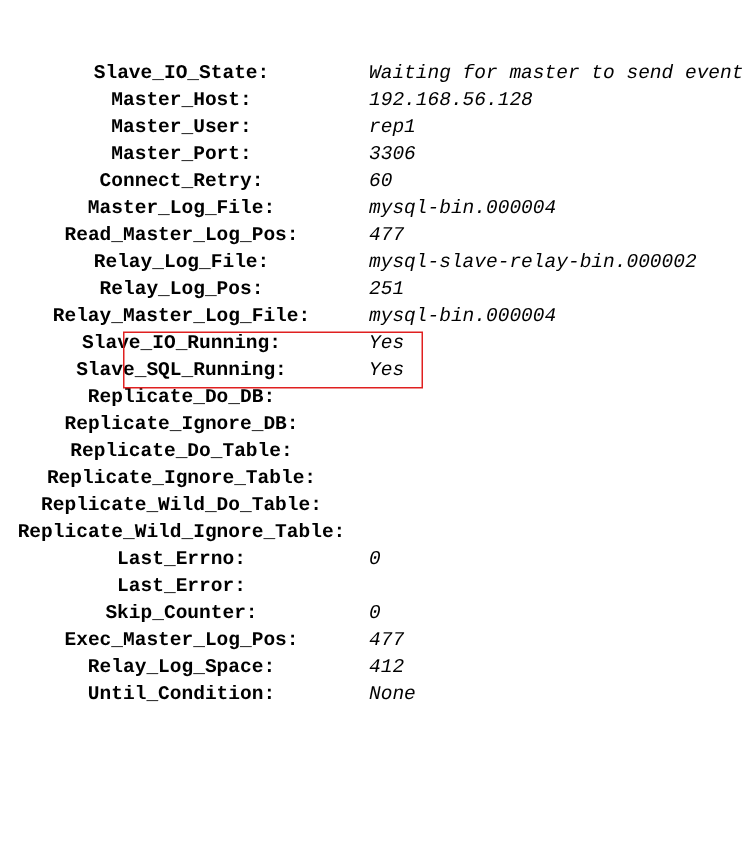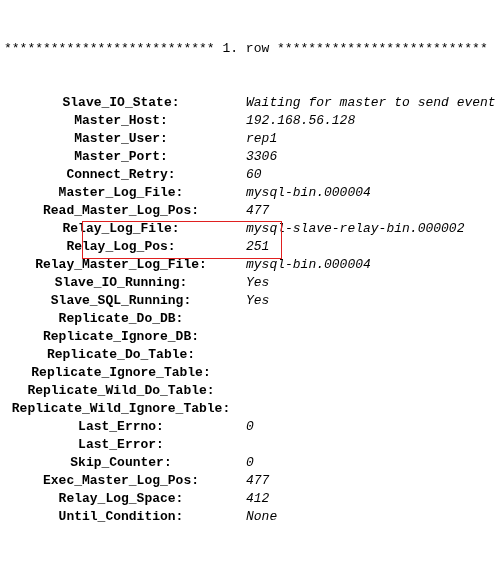--- a/index.html
+++ b/index.html
@@ -42,16 +42,15 @@
     top: 221px;
     width: 198px;
     height: 36px;
     pointer-events: none;
   }
 </style>
 </head>
 <body>
 
 <div class="terminal">
-  <div class="row-header">*************************** 1. row ***************************</div>
   <div id="fields-container"><div class="kv-row"><span class="kv-label">Slave_IO_State:</span><span class="kv-value">Waiting for master to send event</span></div><div class="kv-row"><span class="kv-label">Master_Host:</span><span class="kv-value">192.168.56.128</span></div><div class="kv-row"><span class="kv-label">Master_User:</span><span class="kv-value">rep1</span></div><div class="kv-row"><span class="kv-label">Master_Port:</span><span class="kv-value">3306</span></div><div class="kv-row"><span class="kv-label">Connect_Retry:</span><span class="kv-value">60</span></div><div class="kv-row"><span class="kv-label">Master_Log_File:</span><span class="kv-value">mysql-bin.000004</span></div><div class="kv-row"><span class="kv-label">Read_Master_Log_Pos:</span><span class="kv-value">477</span></div><div class="kv-row"><span class="kv-label">Relay_Log_File:</span><span class="kv-value">mysql-slave-relay-bin.000002</span></div><div class="kv-row"><span class="kv-label">Relay_Log_Pos:</span><span class="kv-value">251</span></div><div class="kv-row"><span class="kv-label">Relay_Master_Log_File:</span><span class="kv-value">mysql-bin.000004</span></div><div class="kv-row"><span class="kv-label">Slave_IO_Running:</span><span class="kv-value">Yes</span></div><div class="kv-row"><span class="kv-label">Slave_SQL_Running:</span><span class="kv-value">Yes</span></div><div class="kv-row"><span class="kv-label">Replicate_Do_DB:</span><span class="kv-value"></span></div><div class="kv-row"><span class="kv-label">Replicate_Ignore_DB:</span><span class="kv-value"></span></div><div class="kv-row"><span class="kv-label">Replicate_Do_Table:</span><span class="kv-value"></span></div><div class="kv-row"><span class="kv-label">Replicate_Ignore_Table:</span><span class="kv-value"></span></div><div class="kv-row"><span class="kv-label">Replicate_Wild_Do_Table:</span><span class="kv-value"></span></div><div class="kv-row"><span class="kv-label">Replicate_Wild_Ignore_Table:</span><span class="kv-value"></span></div><div class="kv-row"><span class="kv-label">Last_Errno:</span><span class="kv-value">0</span></div><div class="kv-row"><span class="kv-label">Last_Error:</span><span class="kv-value"></span></div><div class="kv-row"><span class="kv-label">Skip_Counter:</span><span class="kv-value">0</span></div><div class="kv-row"><span class="kv-label">Exec_Master_Log_Pos:</span><span class="kv-value">477</span></div><div class="kv-row"><span class="kv-label">Relay_Log_Space:</span><span class="kv-value">412</span></div><div class="kv-row"><span class="kv-label">Until_Condition:</span><span class="kv-value">None</span></div></div>
   <div class="highlight-box"></div>
 </div>
 
 </body></html>

